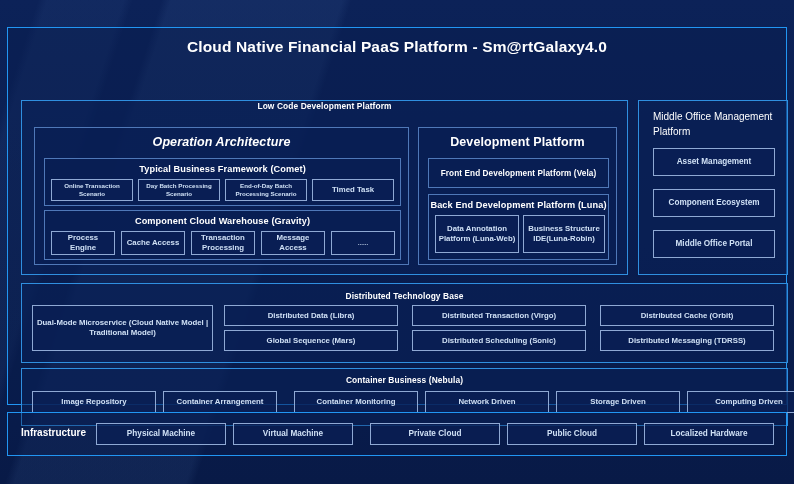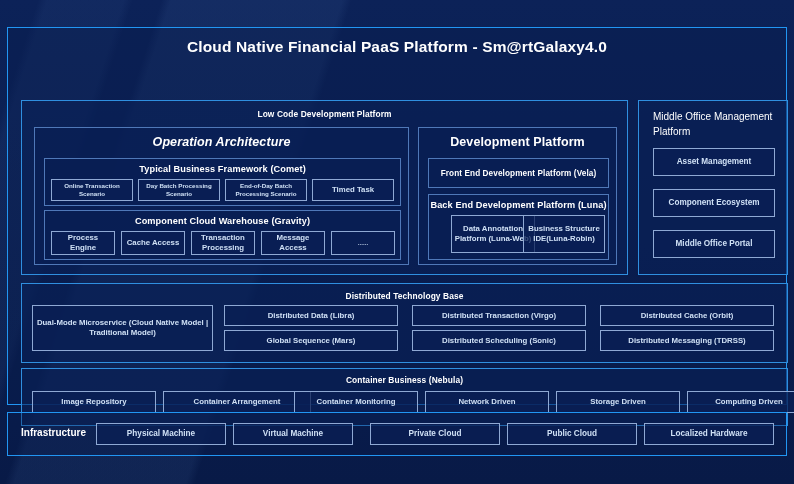--- a/index.html
+++ b/index.html
@@ -103,21 +103,21 @@
     font-weight: bold;
     position: absolute;
     padding: 1px 2px;
   }
   .chip.sm { font-size: 6.2px; }
   .chip.md { font-size: 7.8px; }
   .chip.lg { font-size: 8.2px; }
 
   
   #lowcode { left: 13px; top: 72px; width: 607px; height: 175px; }
-  #lowcode > .panel-head { margin-top: 8px; }
+  #lowcode > .panel-head { }
 
   #opArch { left: 12px; top: 26px; width: 375px; height: 138px; }
   #opArch > .panel-head { margin-top: 7px; font-style: italic; }
 
   #comet { left: 9px; top: 30px; width: 357px; height: 48px; }
   #comet > .panel-head { margin-top: 5px; }
 
   #gravity { left: 9px; top: 82px; width: 357px; height: 50px; }
   #gravity > .panel-head { margin-top: 5px; }
 
@@ -205,21 +205,21 @@
 
       <div class="panel-lt" id="devPlat">
         <div class="panel-head big">Development Platform</div>
 
         <div class="panel-lt" id="vela">
           <div class="panel-head" style="font-size:8.2px;">Front End Development Platform (Vela)</div>
         </div>
 
         <div class="panel-lt" id="luna">
           <div class="panel-head med">Back End Development Platform (Luna)</div>
-          <div class="chip md" style="left:22px;  top:20px; width:84px; height:38px;">Data Annotation Platform (Luna-Web)</div>
+          <div class="chip md" style="left:6px;  top:20px; width:84px; height:38px;">Data Annotation Platform (Luna-Web)</div>
           <div class="chip md" style="left:94px; top:20px; width:82px; height:38px;">Business Structure IDE(Luna-Robin)</div>
         </div>
       </div>
     </div>
 
     <div class="panel" id="midOffice">
       <div class="mo-title">Middle Office Management Platform</div>
       <div class="chip lg" style="left:14px; top:47px; width:122px; height:28px;">Asset Management</div>
       <div class="chip lg" style="left:14px; top:88px; width:122px; height:28px;">Component Ecosystem</div>
       <div class="chip lg" style="left:14px; top:129px;width:122px; height:28px;">Middle Office Portal</div>
@@ -235,21 +235,21 @@
       <div class="chip md" style="left:390px; top:21px; width:174px; height:21px;">Distributed Transaction (Virgo)</div>
 
       <div class="chip md" style="left:202px; top:46px; width:174px; height:21px;">Global Sequence (Mars)</div>
       <div class="chip md" style="left:390px; top:46px; width:174px; height:21px;">Distributed Scheduling (Sonic)</div>
       <div class="chip md" style="left:578px; top:46px; width:174px; height:21px;">Distributed Messaging (TDRSS)</div>
     </div>
 
     <div class="panel" id="container">
       <div class="panel-head">Container Business (Nebula)</div>
       <div class="chip md" style="left:10px;  top:22px; width:124px; height:22px;">Image Repository</div>
-      <div class="chip md" style="left:141px; top:22px; width:148px; height:22px;">Container Arrangement</div>
+      <div class="chip md" style="left:141px; top:22px; width:114px; height:22px;">Container Arrangement</div>
       <div class="chip md" style="left:272px; top:22px; width:124px; height:22px;">Container Monitoring</div>
       <div class="chip md" style="left:403px; top:22px; width:124px; height:22px;">Network Driven</div>
       <div class="chip md" style="left:534px; top:22px; width:124px; height:22px;">Storage Driven</div>
       <div class="chip md" style="left:665px; top:22px; width:124px; height:22px;">Computing Driven</div>
     </div>
 
   </div>
 
   <div class="infra-frame">
     <div class="infra-label">Infrastructure</div>

